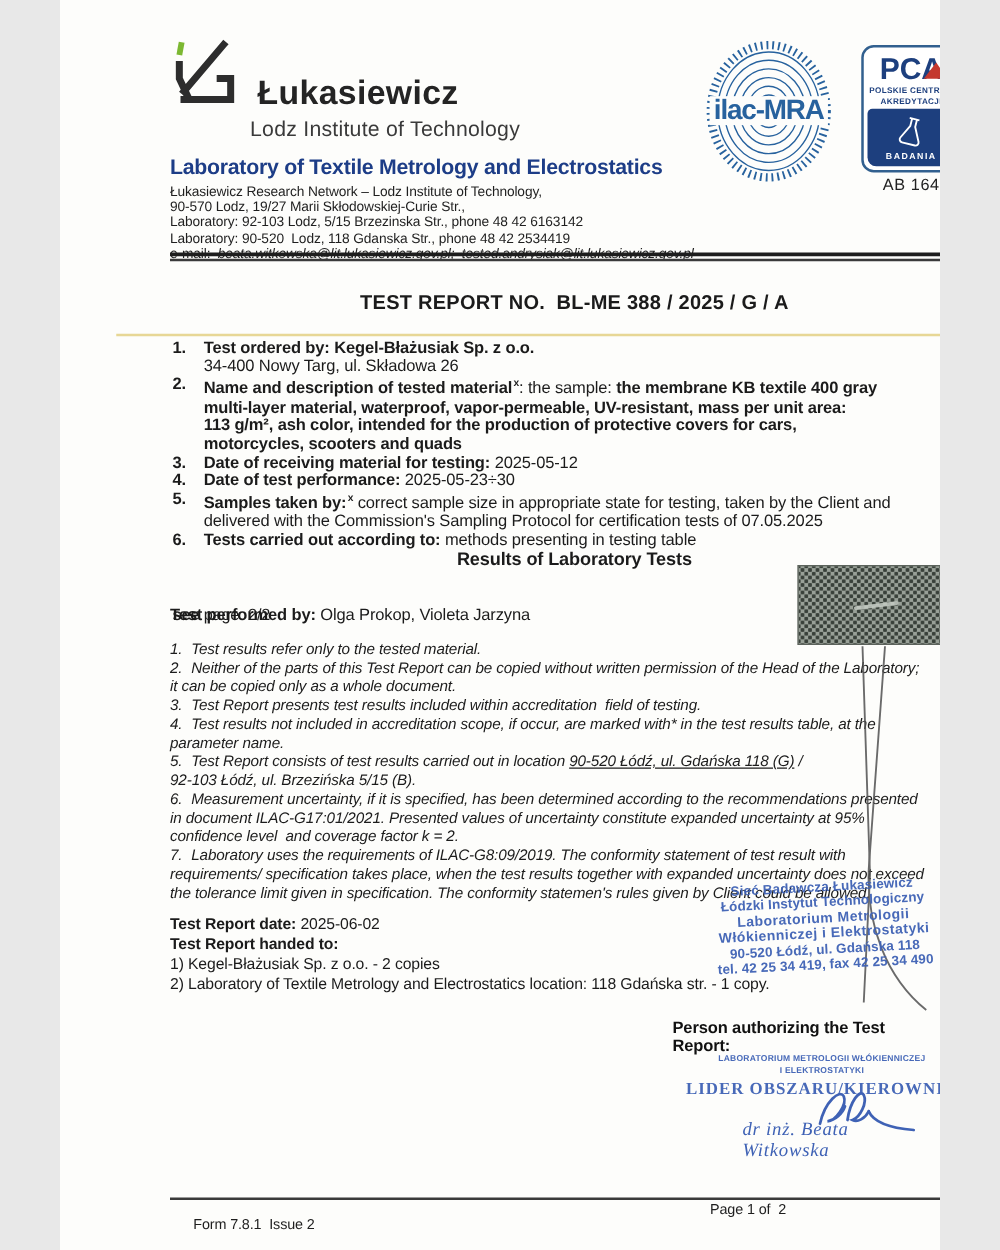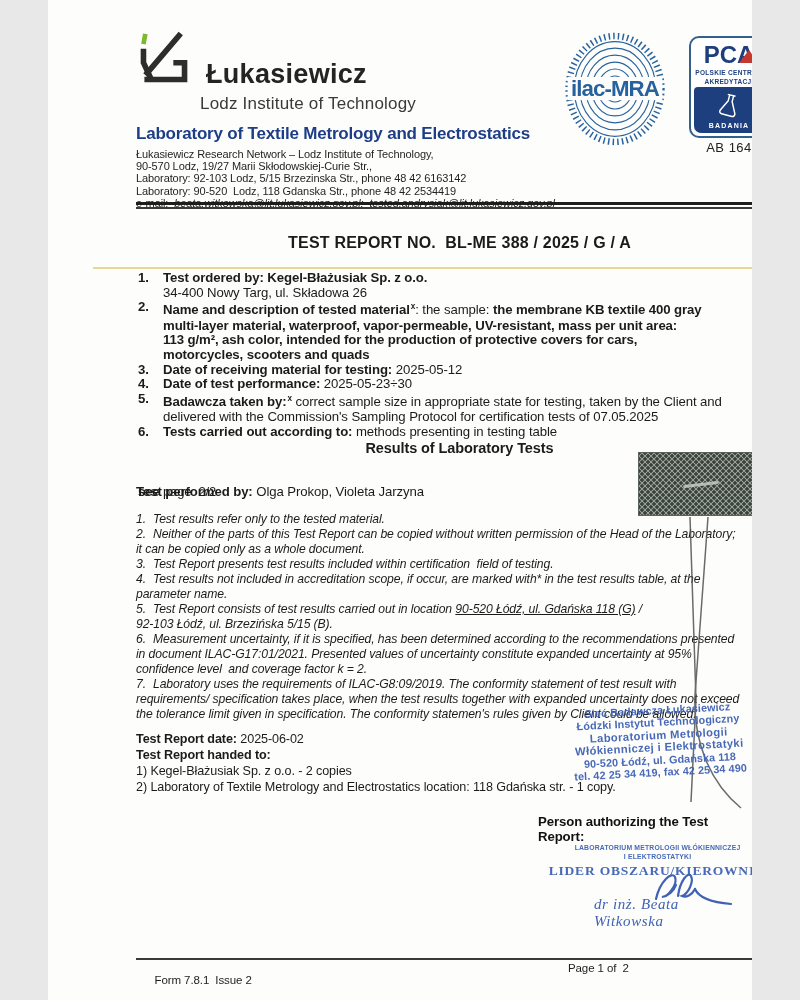--- a/index.html
+++ b/index.html
@@ -172,36 +172,36 @@
       <div class="item">
         <span class="num">3.</span>
         <div class="ibody"><span class="b">Date of receiving material for testing:</span><span> 2025-05-12</span></div>
       </div>
       <div class="item">
         <span class="num">4.</span>
         <div class="ibody"><span class="b">Date of test performance:</span><span> 2025-05-23÷30</span></div>
       </div>
       <div class="item">
         <span class="num">5.</span>
-        <div class="ibody"><span class="b">Badawcza taken by:</span><sup class="b">x</sup><span> correct sample size in appropriate state for testing, taken by the Client and</span><br><span>delivered with the Commission's Sampling Protocol for certification tests of 07.05.2025</span></div>
+        <div class="ibody"><span class="b">Samples taken by:</span><sup class="b">x</sup><span> correct sample size in appropriate state for testing, taken by the Client and</span><br><span>delivered with the Commission's Sampling Protocol for certification tests of 07.05.2025</span></div>
       </div>
       <div class="item">
         <span class="num">6.</span>
         <div class="ibody"><span class="b">Tests carried out according to:</span><span> methods presenting in testing table</span></div>
       </div>
     </div>
 
   <div class="results-heading">Results of Laboratory Tests</div>
   <div class="see-page"><span class="b">see</span><span> page  2/2</span></div>
   <div class="performed"><span class="b">Test performed by:</span><span> Olga Prokop, Violeta Jarzyna</span></div>
 
   <div class="notes" id="notes">
       <p class="note"><span class="num">1.</span><span>Test results refer only to the tested material.</span></p>
       <p class="note"><span class="num">2.</span><span>Neither of the parts of this Test Report can be copied without written permission of the Head of the Laboratory;</span><br><span>it can be copied only as a whole document.</span></p>
-      <p class="note"><span class="num">3.</span><span>Test Report presents test results included within certification  field of testing.</span></p>
+      <p class="note"><span class="num">3.</span><span>Test Report presents test results included within accreditation  field of testing.</span></p>
       <p class="note"><span class="num">4.</span><span>Test results not included in accreditation scope, if occur, are marked with* in the test results table, at the</span><br><span>parameter name.</span></p>
       <p class="note"><span class="num">5.</span><span>Test Report consists of test results carried out in location </span><span class="u">90-520 Łódź, ul. Gdańska 118 (G)</span><span> /</span><br><span>92-103 Łódź, ul. Brzezińska 5/15 (B).</span></p>
       <p class="note"><span class="num">6.</span><span>Measurement uncertainty, if it is specified, has been determined according to the recommendations presented</span><br><span>in document ILAC-G17:01/2021. Presented values of uncertainty constitute expanded uncertainty at 95%</span><br><span>confidence level  and coverage factor k = 2.</span></p>
       <p class="note"><span class="num">7.</span><span>Laboratory uses the requirements of ILAC-G8:09/2019. The conformity statement of test result with</span><br><span>requirements/ specification takes place, when the test results together with expanded uncertainty does not exceed</span><br><span>the tolerance limit given in specification. The conformity statemen's rules given by Client could be allowed.</span></p>
     </div>
 
   <svg class="threads" width="180" height="400" viewBox="0 0 180 400">
     <g stroke="#515151" stroke-width="1.5" fill="none" opacity="0.85">
       <path d="M82,77 L88,260 L83,362"></path>
       <path d="M100,77 L87,255 C85,300 101,342 133,368"></path>

